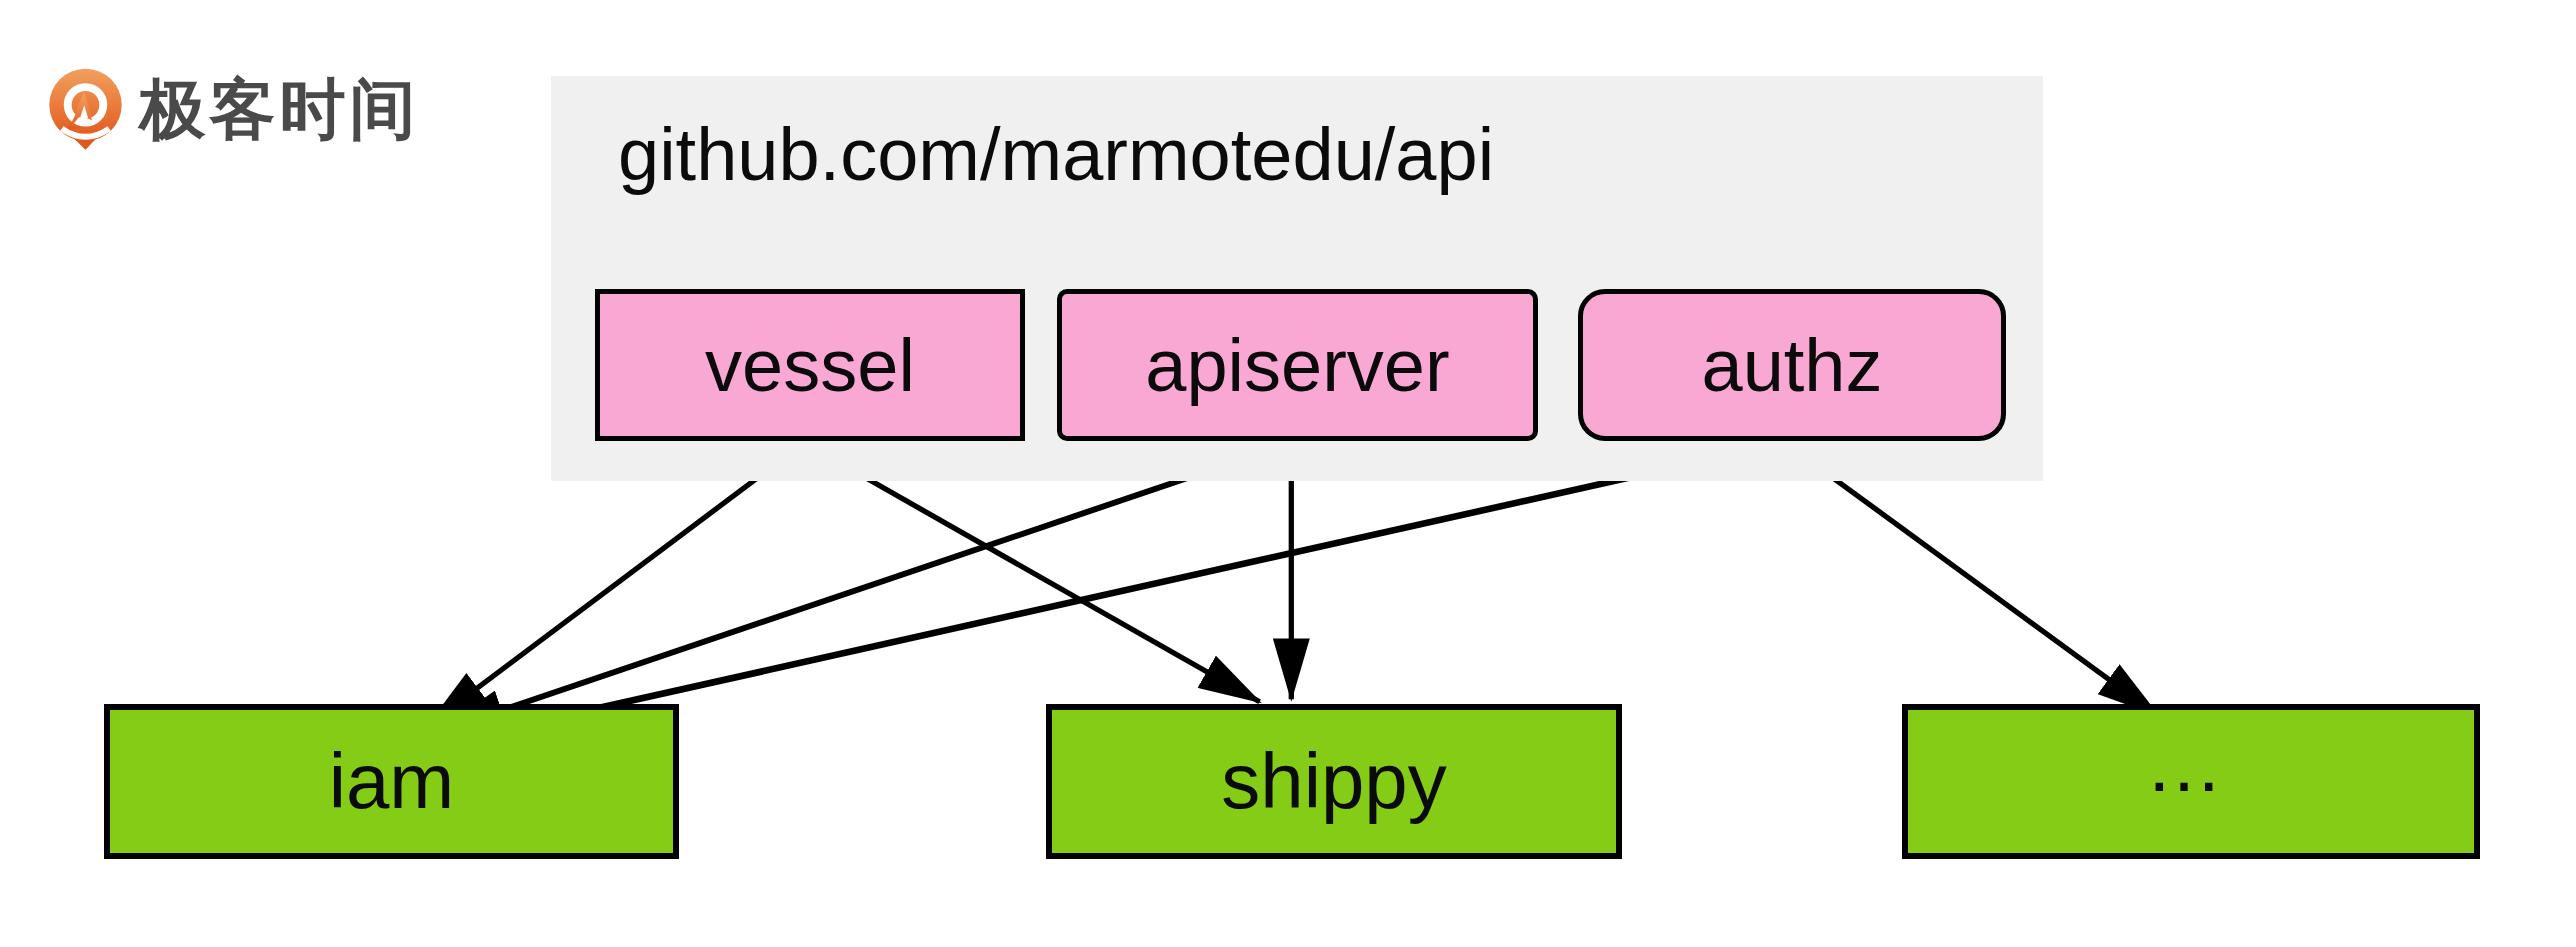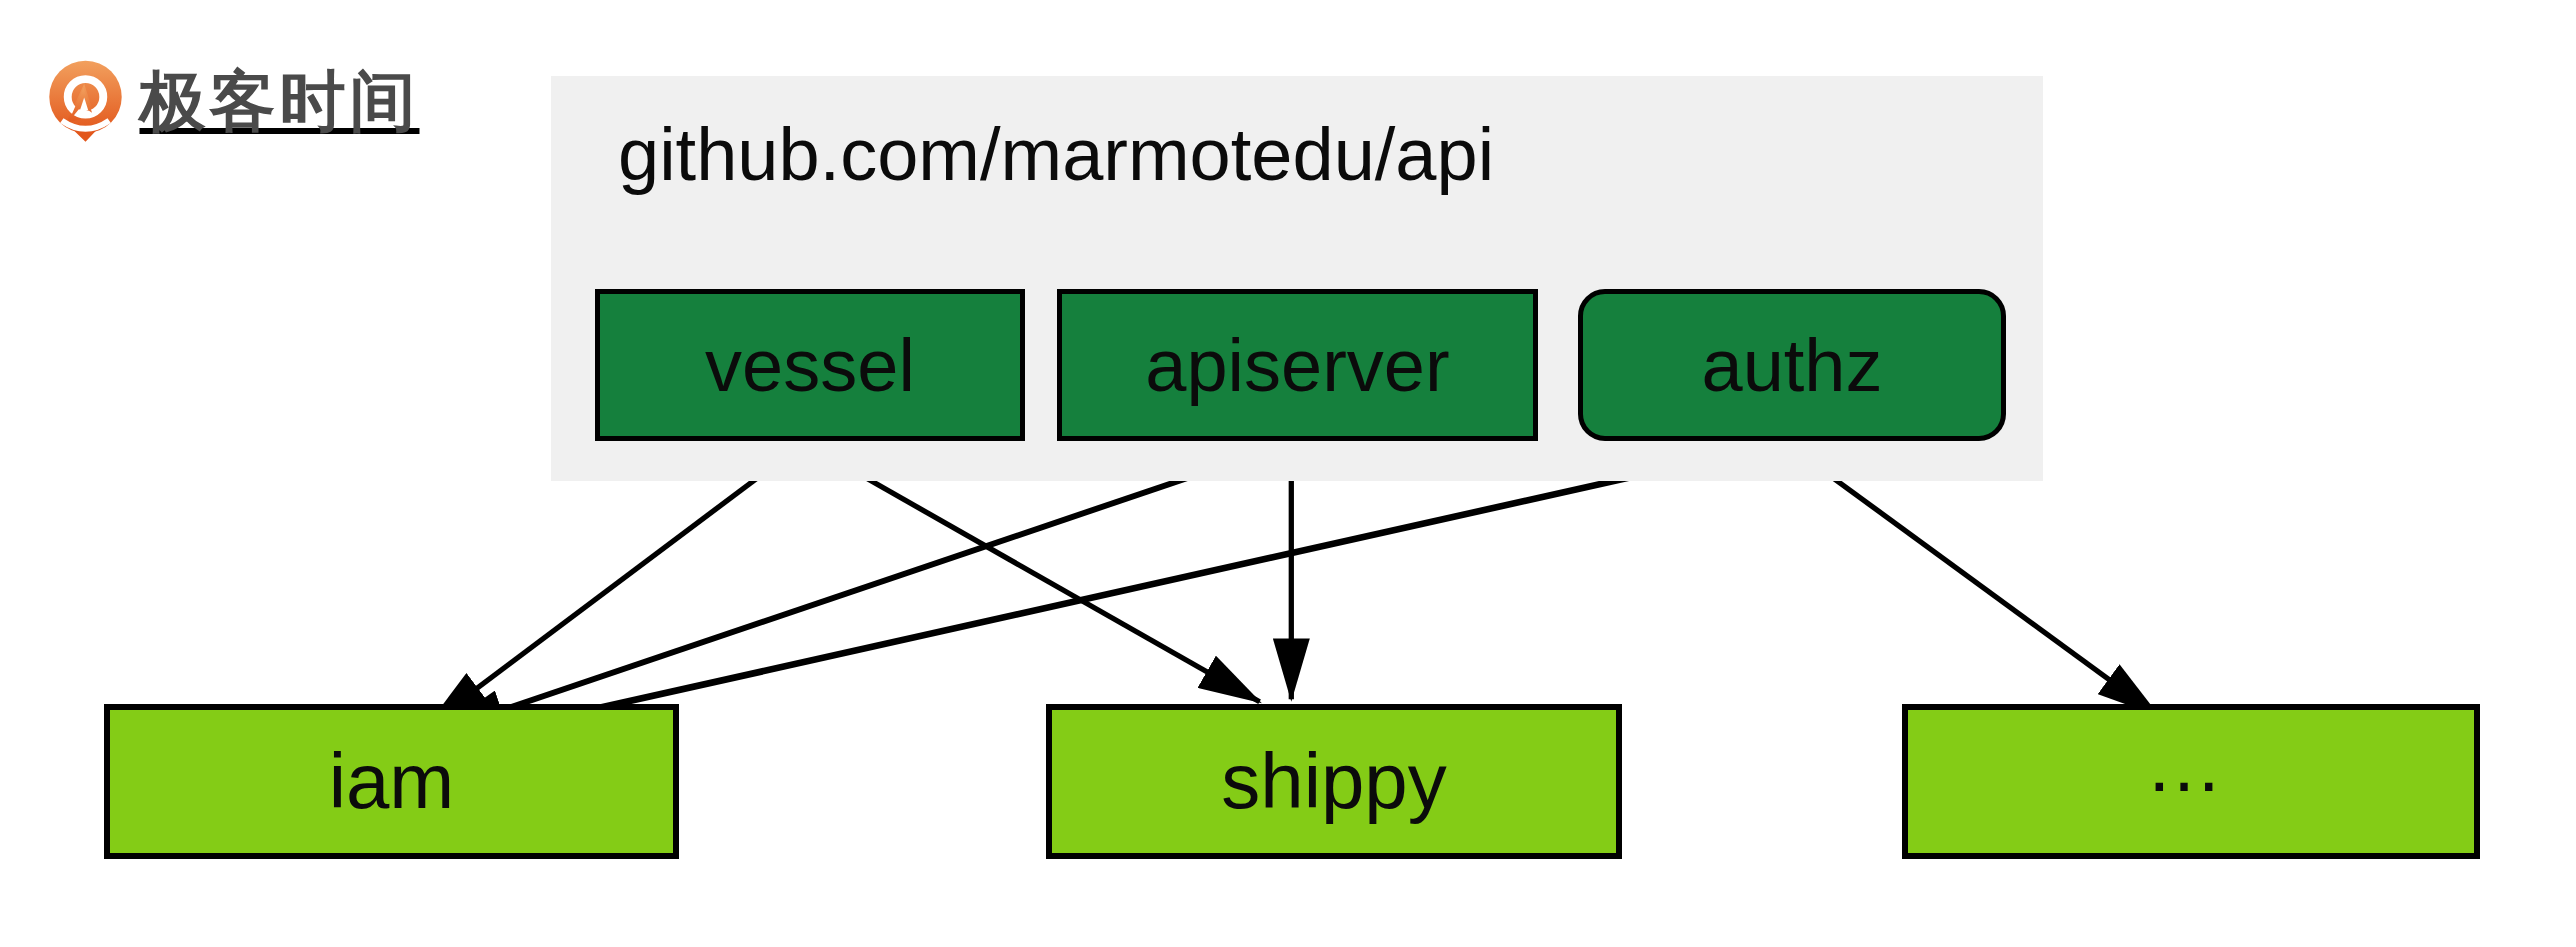--- a/index.html
+++ b/index.html
@@ -1,33 +1,33 @@
 <!DOCTYPE html>
 <html style="font-size:10.6px"><head>
 <meta charset="utf-8">
 <style>
   html,body{margin:0;padding:0;background:#fff;}
   .stage{position:relative;width:2576px;height:947px;background:#fff;overflow:hidden;
          font-family:"Liberation Sans", sans-serif;}
 
   
-  .logo{position:absolute;left:46px;top:60px;display:flex;align-items:center;text-decoration:underline;}
+  .logo{position:absolute;left:46px;top:68px;display:flex;align-items:center;}
   .logo svg{width:79px;height:83px;display:block;}
   .brand{margin-left:14.5px;font-size:66px;font-weight:600;color:#4a4a4a;
          letter-spacing:4px;line-height:83px;white-space:nowrap;}
 
   
   .panel{position:absolute;left:545px;top:76px;width:1492px;height:405px;background:#f0f0f0;margin-left:6px;}
   .panel-title{position:absolute;left:67px;top:36px;font-size:74px;color:#0b0b0b;
                letter-spacing:0px;white-space:nowrap;}
   .module-box{position:absolute;top:213px;height:152px;box-sizing:border-box;
-              border:5.3px solid #000;background:#15803d;display:flex;align-items:center;
+              border:5.3px solid #000;background:#f9a8d4;display:flex;align-items:center;
               justify-content:center;font-size:74px;color:#0b0b0b;}
   .mod-vessel{left:44px;width:430px;}
-  .mod-apiserver{left:506px;width:481px;}
+  .mod-apiserver{left:506px;width:481px;border-radius:10px;}
   .mod-authz{left:1027px;width:428px;border-radius:27px;}
 
   
   .project-box{position:absolute;top:704px;height:155px;box-sizing:border-box;
                border:6px solid #000;background:#84cc16;display:flex;align-items:center;
                justify-content:center;font-size:78px;color:#0b0b0b;}
   .proj-iam{left:104px;width:575px;}
   .proj-shippy{left:1006px;width:576px;margin-left:40px;}
   .proj-dots{left:1902px;width:578px;}
   .proj-dots .lbl{transform:translateY(-0.22em);letter-spacing:0.18em;}

